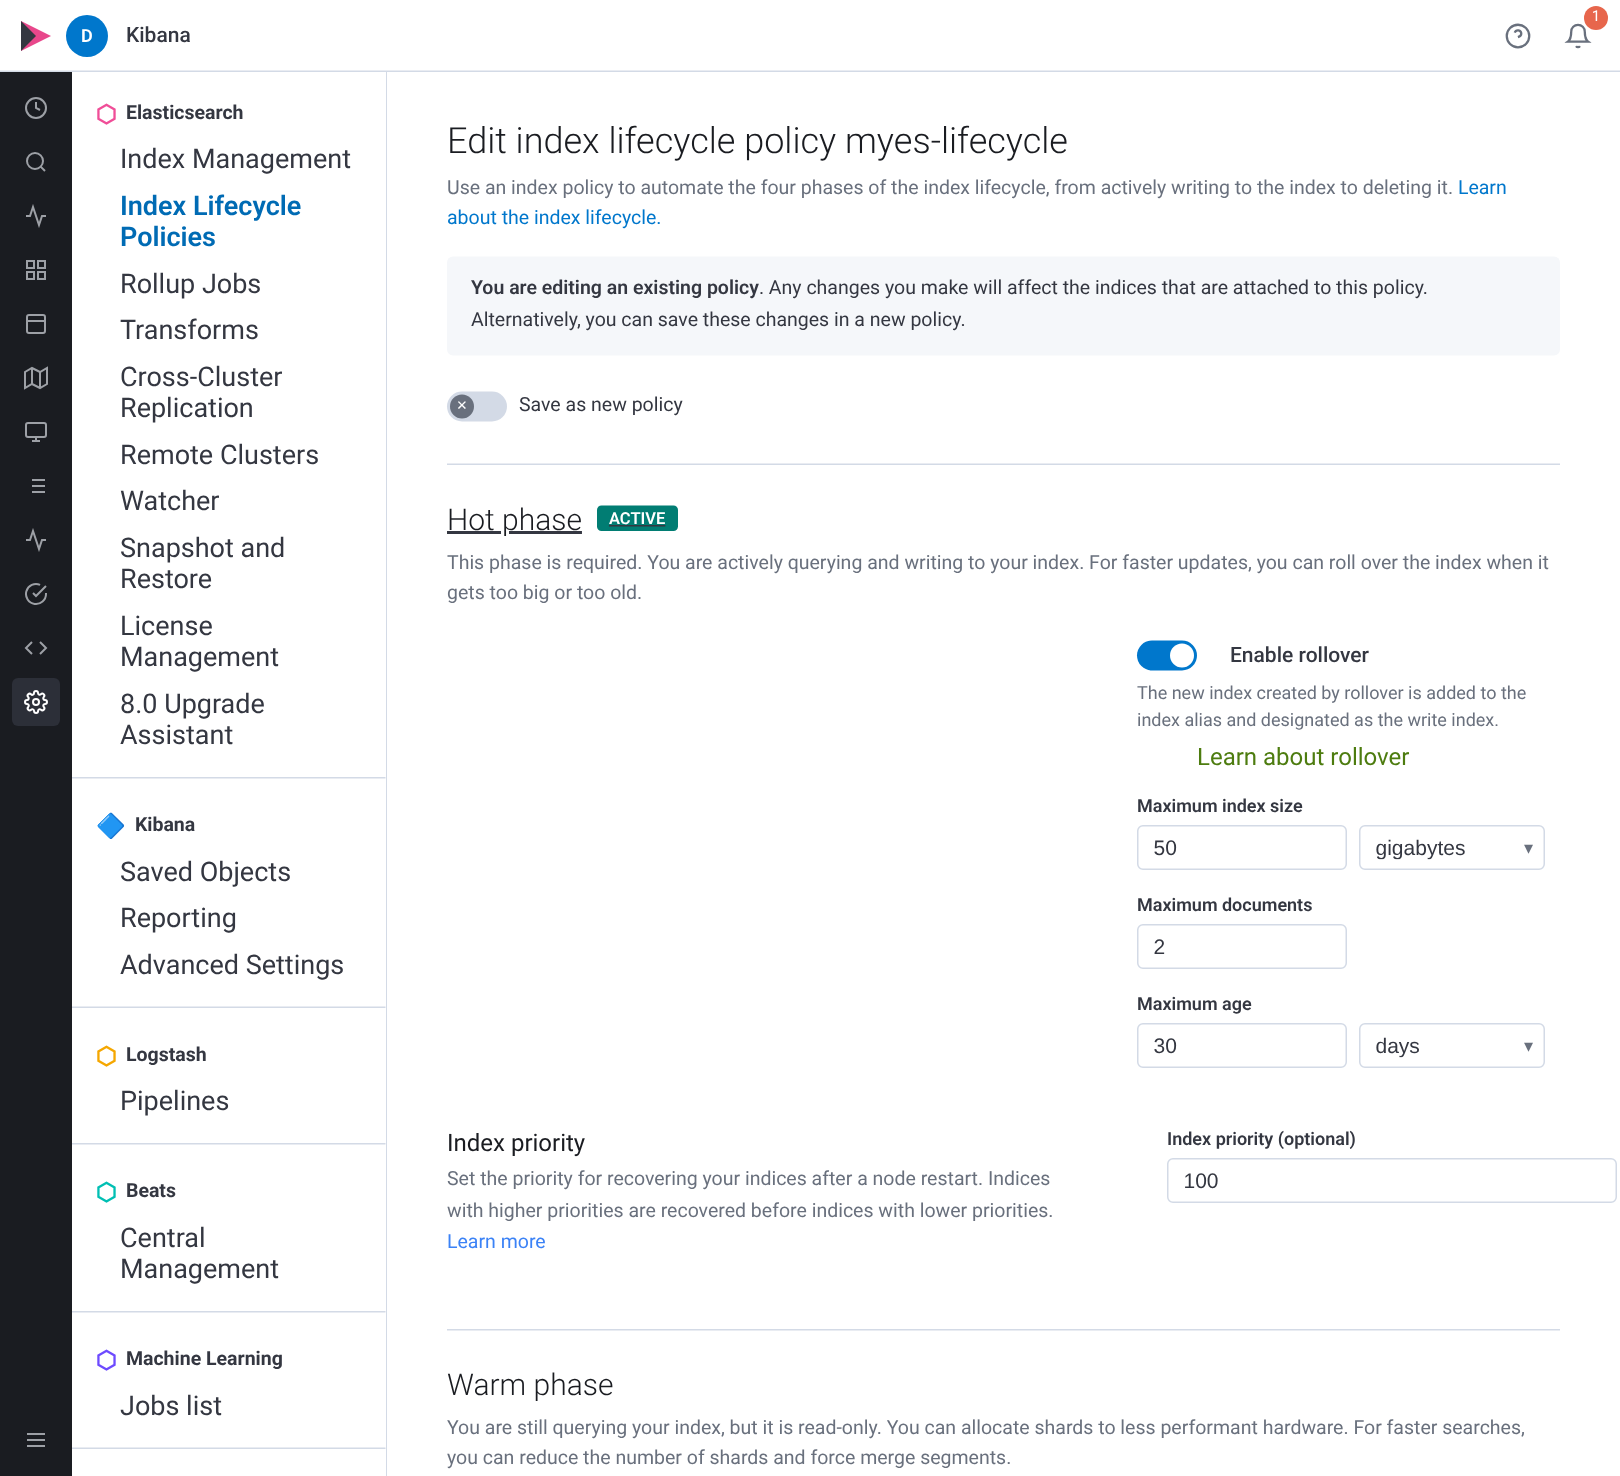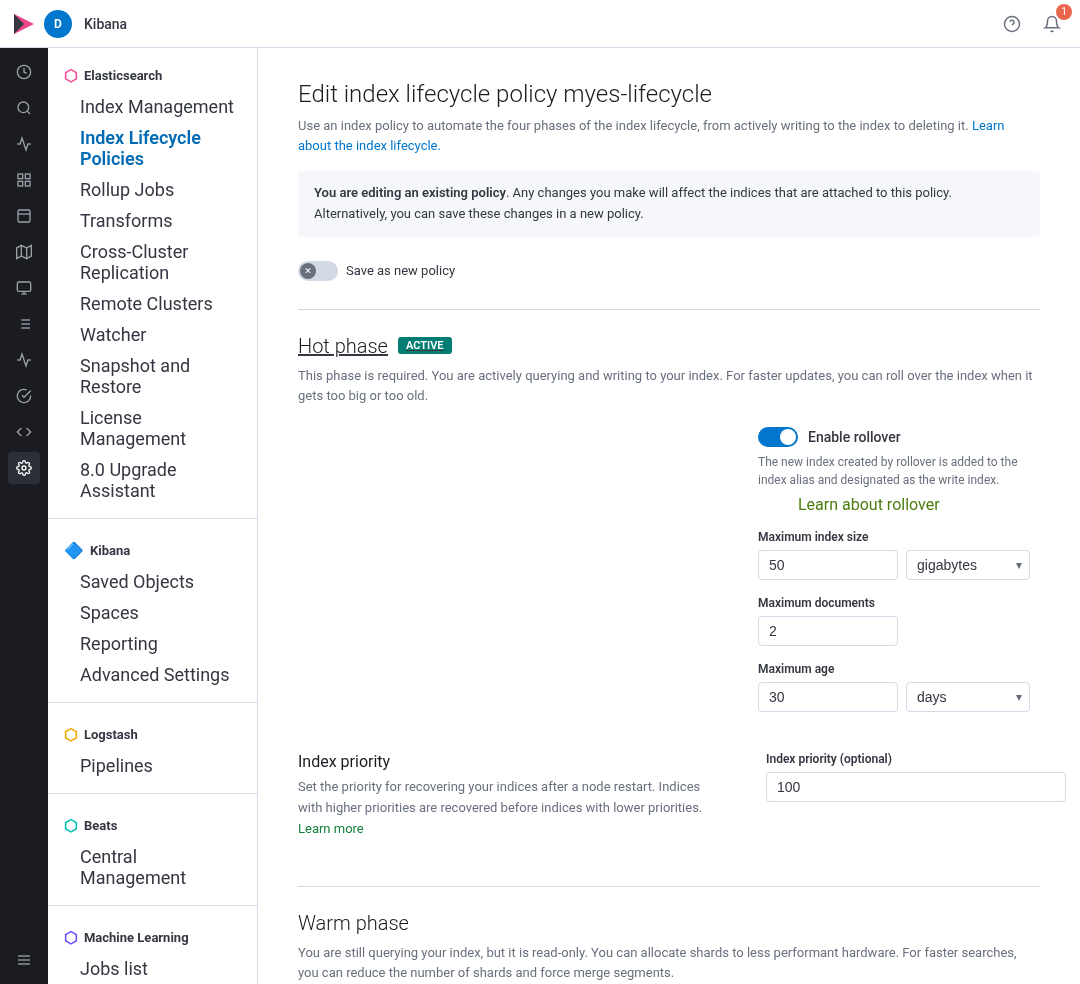--- a/index.html
+++ b/index.html
@@ -53,40 +53,40 @@
 
     
     .phase-content { display: flex; gap: 40px; }
     .phase-left { flex: 0 0 420px; }
     .phase-right { flex: 1; }
 
     
     .rollover-header { display: flex; align-items: center; gap: 10px; margin-bottom: 6px; }
     .toggle-on { width: 40px; height: 20px; background: #0077cc; border-radius: 10px; display: flex; align-items: center; padding: 2px; cursor: pointer; justify-content: flex-end; }
     .toggle-on .toggle-thumb { width: 16px; height: 16px; background: #fff; border-radius: 50%; }
-    .rollover-label { font-size: 14px; font-weight: 500; color: #343741; }
+    .rollover-label { font-size: 14px; font-weight: 500; color: #343741; margin-left: 12px; }
     .rollover-desc { font-size: 12px; color: #69707d; line-height: 1.5; margin-bottom: 6px; }
     .rollover-link { font-size: 16px; color: #4d7c0f; text-decoration: none; margin-left: 40px; }
 
     
     .form-group { margin-bottom: 16px; }
     .form-label { font-size: 12px; font-weight: 600; color: #343741; margin-bottom: 6px; display: block; }
     .form-row { display: flex; gap: 8px; }
     .form-input { border: 1px solid #d3dae6; border-radius: 4px; padding: 6px 10px; font-size: 14px; color: #343741; background: #fff; width: 140px; outline: none; }
     .form-select { border: 1px solid #d3dae6; border-radius: 4px; padding: 6px 28px 6px 10px; font-size: 14px; color: #343741; background: #fff; appearance: none; cursor: pointer; width: 124px; outline: none; position: relative; }
     .select-wrapper { position: relative; display: inline-block; }
     .select-wrapper::after { content: '▾'; position: absolute; right: 8px; top: 50%; transform: translateY(-50%); color: #69707d; font-size: 12px; pointer-events: none; }
     .form-input-wide { width: 300px; }
 
     
     .priority-section { margin-bottom: 28px; }
     .priority-title { font-size: 16px; font-weight: 400; color: #1a1c21; margin-bottom: 6px; }
     .priority-desc { font-size: 13px; color: #69707d; margin-bottom: 14px; line-height: 1.6; }
-    .priority-desc a { color: #15803d; text-decoration: none; }
-    .priority-content { display: flex; gap: 48px; }
+    .priority-desc a { color: #3b82f6; text-decoration: none; }
+    .priority-content { display: flex; gap: 60px; }
     .priority-left { flex: 0 0 420px; }
     .priority-right { flex: 1; }
 
     
     .simple-phase { margin-bottom: 32px; border-top: 1px solid #d3dae6; padding-top: 24px; }
 
     
     .notif-badge { background: #e7664c; color: #fff; border-radius: 50%; width: 16px; height: 16px; font-size: 10px; display: flex; align-items: center; justify-content: center; position: absolute; top: -4px; right: -4px; }
     .icon-wrapper { position: relative; display: inline-flex; }
   </style>
@@ -231,21 +231,20 @@
       <a class="nav-item">8.0 Upgrade Assistant</a>
     </div>
     <hr class="nav-divider">
 
     <div class="nav-section">
       <div class="nav-section-header">
         <span style="color:#e8478b;font-size:16px;">🔷</span>
         <span>Kibana</span>
       </div>
       <a class="nav-item">Saved Objects</a>
-      <a class="nav-item">Spaces</a>
       <a class="nav-item">Reporting</a>
       <a class="nav-item">Advanced Settings</a>
     </div>
     <hr class="nav-divider">
 
     <div class="nav-section">
       <div class="nav-section-header">
         <span style="color:#f5a700;font-size:16px;">⬡</span>
         <span>Logstash</span>
       </div>

